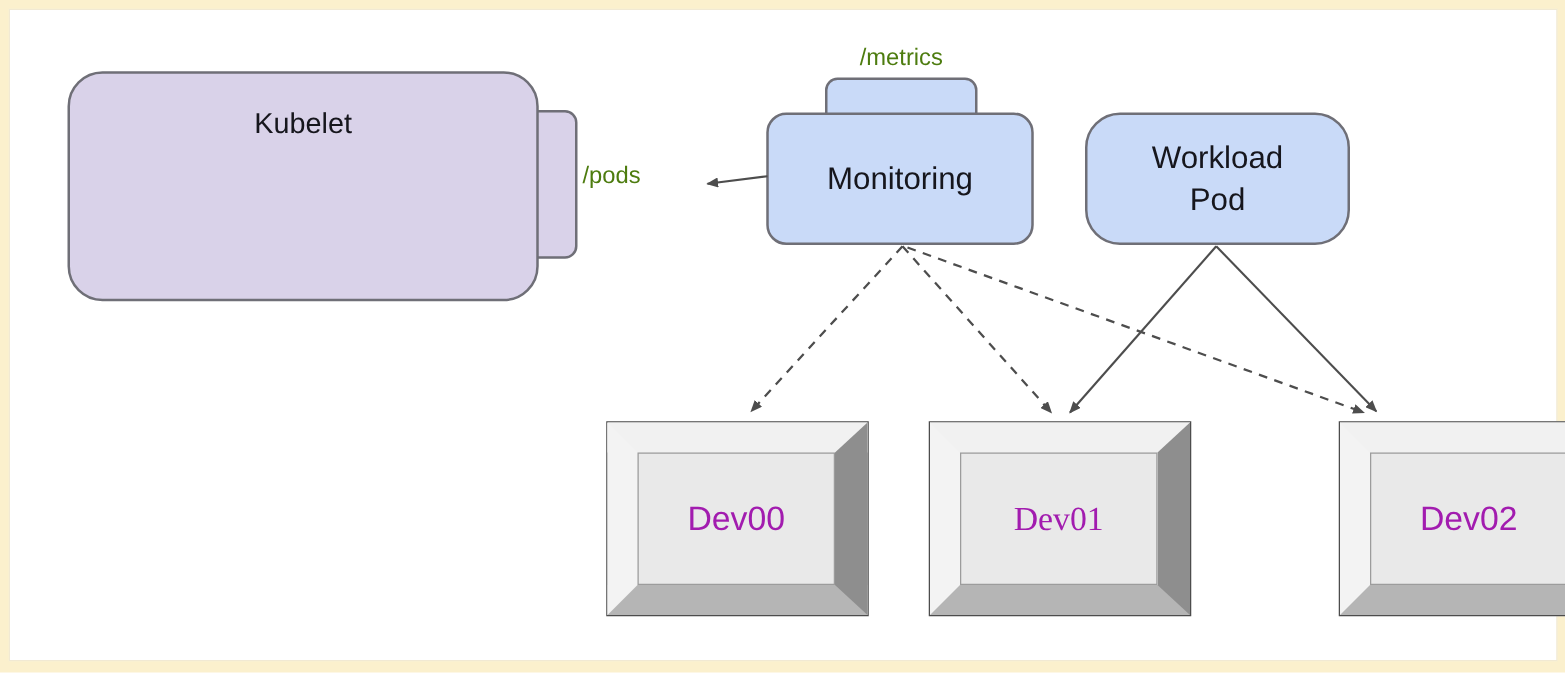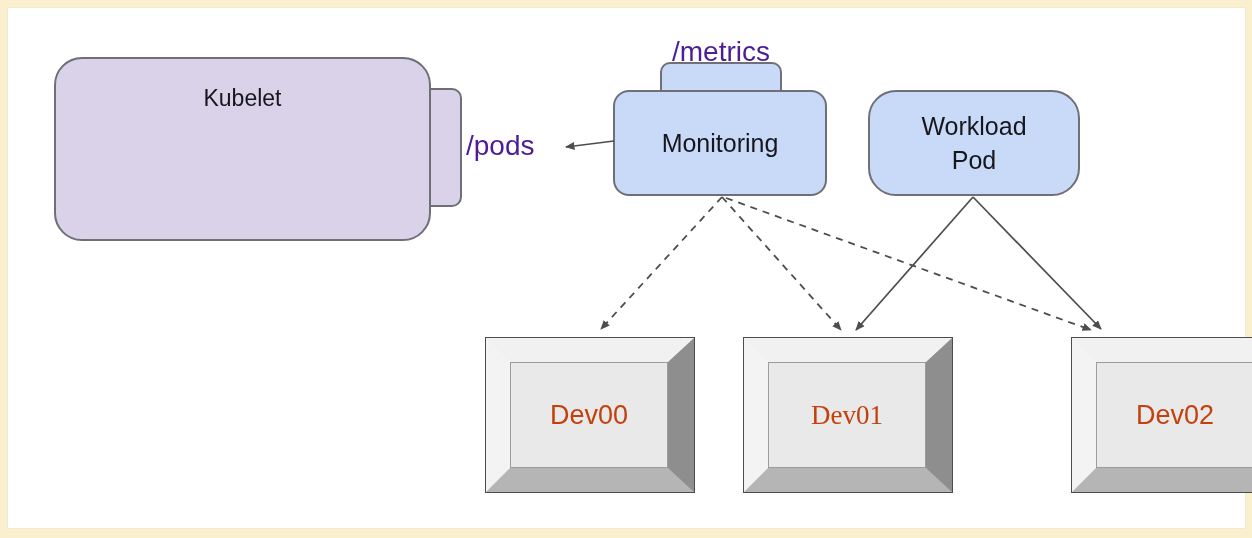--- a/index.html
+++ b/index.html
@@ -83,22 +83,22 @@
     border: 2px solid var(--node-stroke, #6f6f77);
     border-radius: 28px;
     z-index: 2;
     font-size: 25px;
     line-height: 34px;
   }
 
   
   .endpoint-label {
     position: absolute;
-    color: #4c1d95;
-    font-size: 28px;
+    color: #4d7c0f;
+    font-size: 19px;
     z-index: 3;
     white-space: nowrap;
   }
   .metrics-label { left: 666px; top: 36px; width: 110px; text-align: center; }
   .pods-label   { left: 466px; top: 130px; }
 
   
   .device {
     position: absolute;
     top: 337px;
@@ -120,21 +120,21 @@
   .device .face {
     box-sizing: border-box;
     width: 100%;
     height: 100%;
     background: var(--device-face, #e9e9e9);
     border: 1px solid #9c9c9c;
     display: flex;
     align-items: center;
     justify-content: center;
     font-size: 27px;
-    color: #c2410c;
+    color: #a21caf;
   }
   .device-0 { left: 485px; }
   .device-1 { left: 743px; font-family: Liberation Serif, serif; }
   .device-2 { left: 1030px; margin-left: 41px; }
 
   
   #arrows {
     position: absolute;
     left: 0; top: 0;
     width: 1252px;

